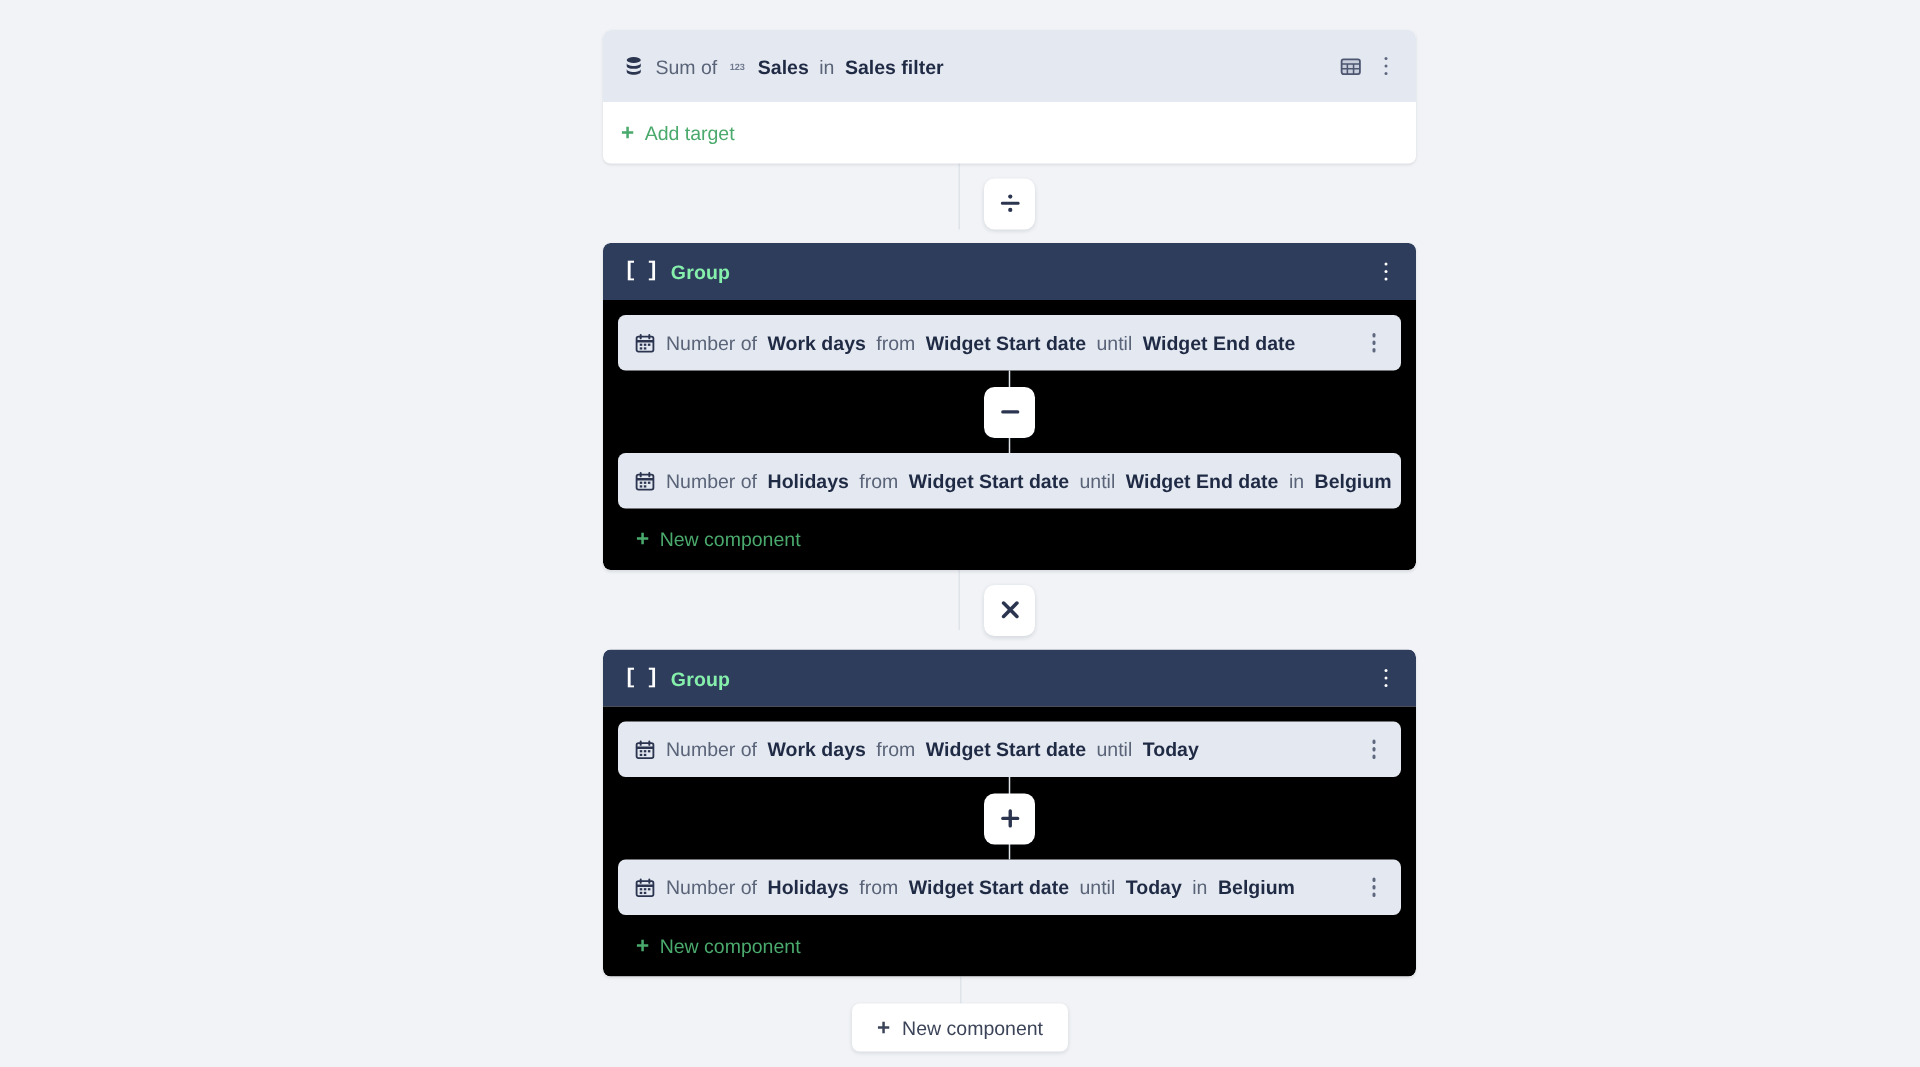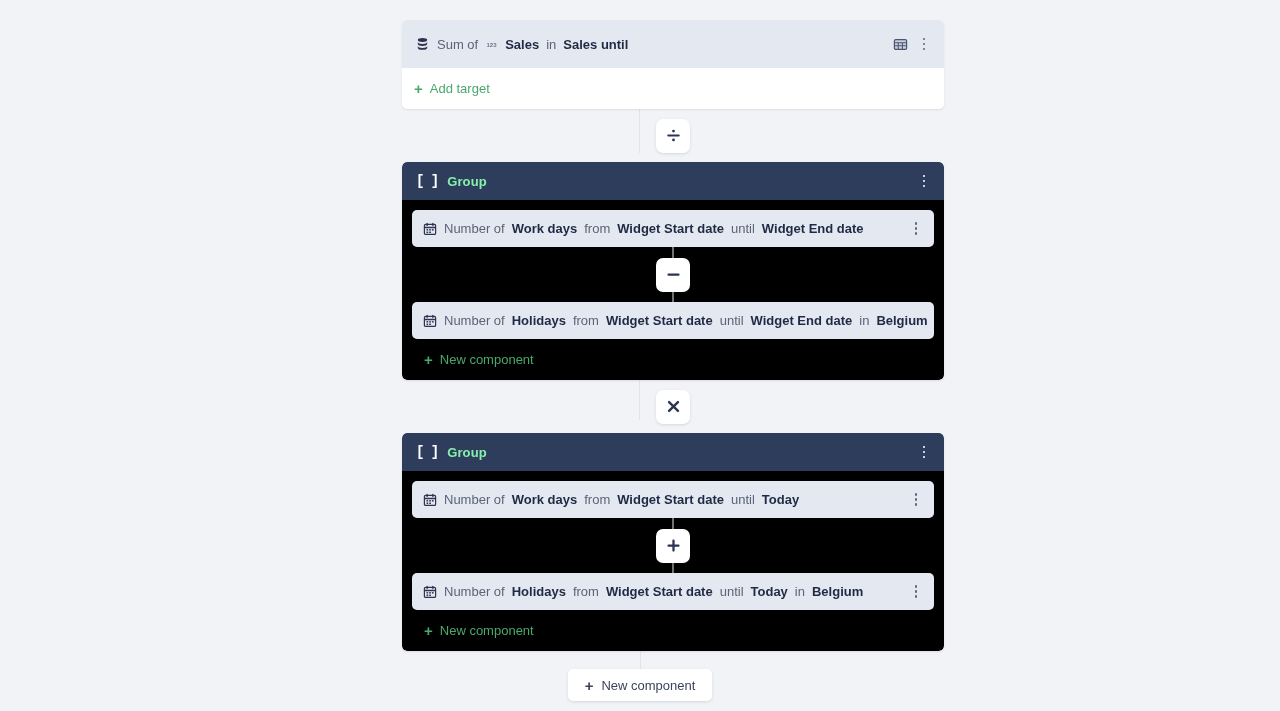--- a/index.html
+++ b/index.html
@@ -246,21 +246,21 @@
           </svg>
         </span>
         <span class="txt">Sum of</span>
         <span class="ico">
           <svg width="13" height="13" viewBox="0 0 16 16">
             <text x="8" y="10.5" font-family="Liberation Sans, sans-serif" font-size="7.5" font-weight="bold" fill="#6c7governor" text-anchor="middle" style="fill:#6f798f">123</text>
           </svg>
         </span>
         <span class="val">Sales</span>
         <span class="txt">in</span>
-        <span class="val">Sales until</span>
+        <span class="val">Sales filter</span>
         <span class="spacer"></span>
         <span class="ico grid-ico">
           <svg width="15" height="15" viewBox="0 0 16 16" fill="none">
             <rect x="1.5" y="2.8" width="13" height="10.4" rx="1.4" stroke="#4c5670" stroke-width="1.3" fill="#c9cfdd"></rect>
             <path d="M1.5 6.1h13M1.5 9.4h13M5.6 6.1v7.1M10 6.1v7.1" stroke="#4c5670" stroke-width="1.1"></path>
           </svg>
         </span>
         <span class="dots">
           <i></i>
             <i></i>

